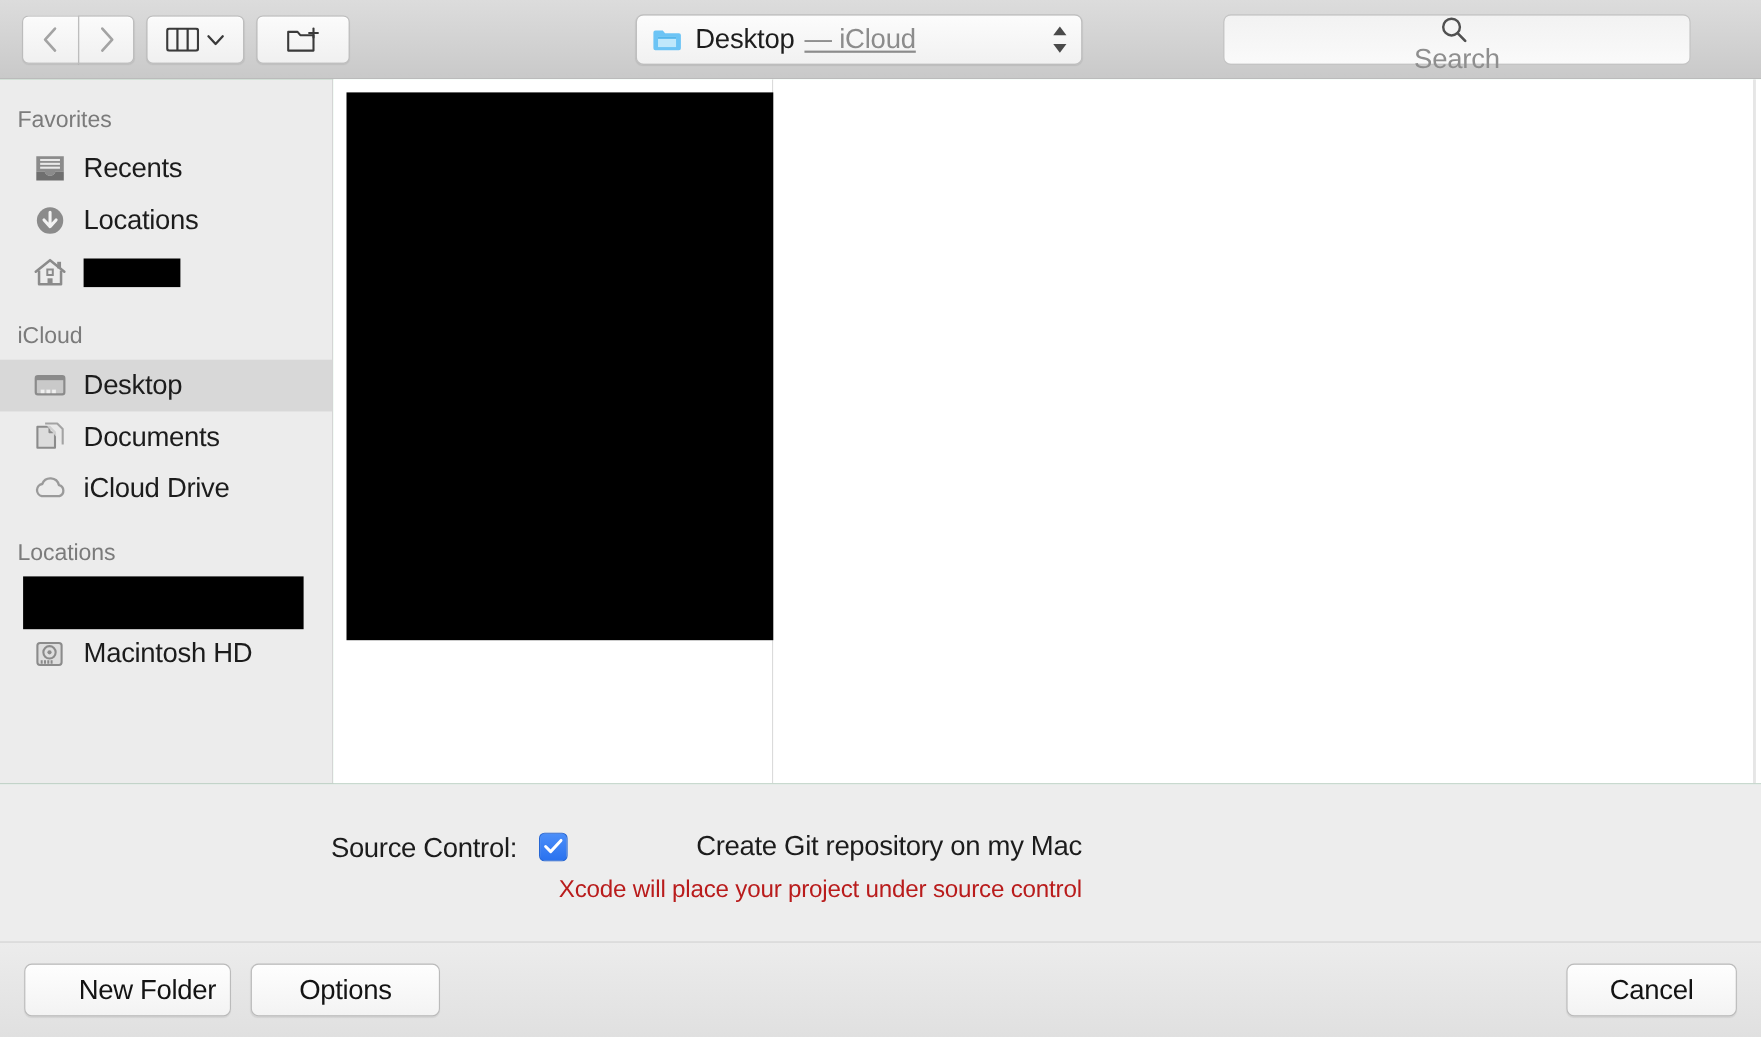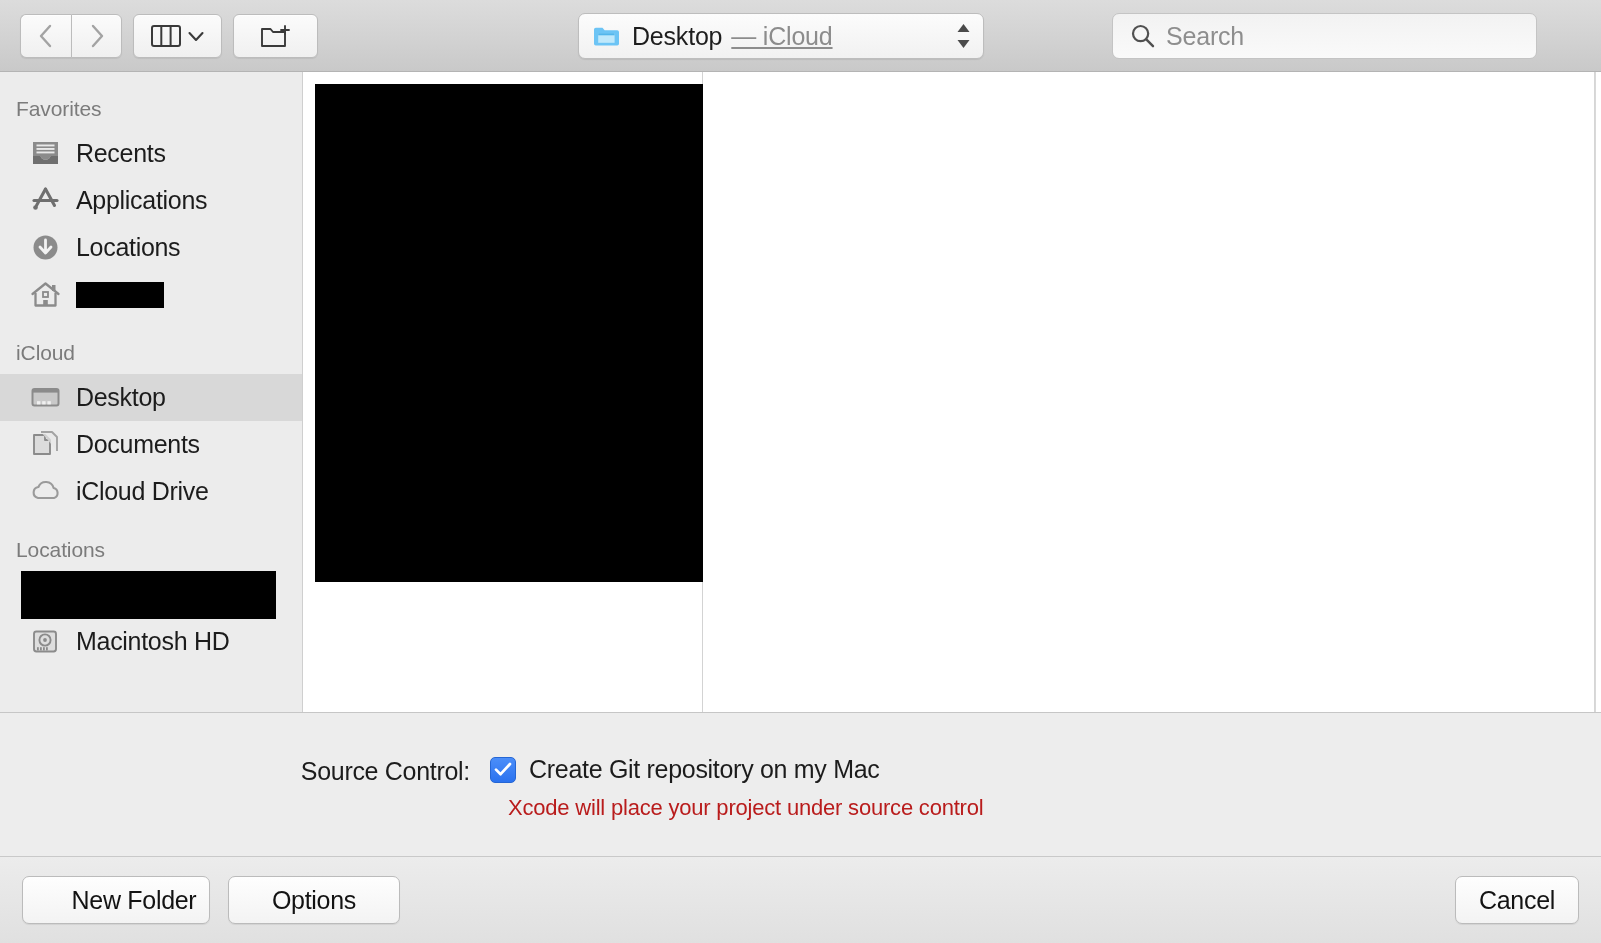--- a/index.html
+++ b/index.html
@@ -112,20 +112,21 @@
     top: 13px;
     width: 425px;
     height: 46px;
     background: linear-gradient(to bottom, #f2f2f2, #fafafa);
     border: 1px solid #c4c4c4;
     border-radius: 7px;
     display: flex;
     align-items: center;
     padding: 0 12px;
     box-sizing: border-box;
+    flex-direction: column;
   }
   .searchfield .sicon { margin: 0 10px 0 5px; display:flex; }
   .searchfield .splaceholder {
     font-size: 25px;
     color: #8e8e8e;
     letter-spacing: -0.2px;
   }
 
   
   .bodyrow {
@@ -253,20 +254,21 @@
     color: #1c1c1c;
     letter-spacing: -0.3px;
     padding-top: 2px;
   }
   .sc-controls {
     margin-left: 20px;
   }
   .sc-check-line {
     display: flex;
     align-items: center;
+    justify-content: space-between;
   }
   .checkbox {
     width: 26px;
     height: 26px;
     flex: 0 0 26px;
     background: linear-gradient(to bottom, #4b8ef9, #2a72ef);
     border-radius: 5px;
     border: 1px solid #2566d4;
     display: flex;
     align-items: center;
@@ -319,21 +321,21 @@
   }
   .btn-default {
     background: linear-gradient(to bottom, #5a9dfb, #1f6fe8);
     border: 1px solid #1a62cf;
     color: #ffffff;
     box-shadow: 0 1px 1px rgba(0,0,0,0.12);
   }
   .btn-newfolder { width: 188px; padding-left: 36px; }
   .btn-options   { width: 172px; margin-left: 18px; }
   .footer-right  { margin-left: auto; display: flex; }
-  .btn-cancel    { width: 124px; }
+  .btn-cancel    { width: 155px; }
   .btn-create    { width: 150px; margin-left: 20px; }
 </style>
 </head>
 <body>
 
 <div id="dialog">
 
   <div class="toolbar">
 
     <div class="navgroup">
@@ -410,31 +412,20 @@
             <path d="M3 3 L28 3 L28 17 L20.5 17 A5.2 5.2 0 0 1 10.5 17 L3 17 Z" fill="#8b8b8b"></path>
             <rect x="6.5" y="5.5" width="18" height="1.9" fill="#e9e9e9"></rect>
             <rect x="6.5" y="9" width="18" height="1.9" fill="#e9e9e9"></rect>
             <rect x="6.5" y="12.5" width="18" height="1.9" fill="#e9e9e9"></rect>
             <path d="M3 17 L10.5 17 A5.2 5.2 0 0 0 20.5 17 L28 17 L28 25 L3 25 Z" fill="#6f6f6f"></path>
           </svg>
         </span>
         <span class="lbl">Recents</span>
       </div>
 
-      <div class="sb-item">
-        <span class="ic">
-          <svg width="31" height="29" viewBox="0 0 31 29">
-            <path d="M15.5 3 L24.5 19.5" stroke="#6f6f6f" stroke-width="3.1" stroke-linecap="round" fill="none"></path>
-            <path d="M15.5 3 L6.5 19.5" stroke="#6f6f6f" stroke-width="3.1" stroke-linecap="round" fill="none"></path>
-            <path d="M4 14.5 L27 14.5" stroke="#6f6f6f" stroke-width="3.1" stroke-linecap="round" fill="none"></path>
-            <circle cx="5.5" cy="21.5" r="2.3" fill="#6f6f6f"></circle>
-          </svg>
-        </span>
-        <span class="lbl">Applications</span>
-      </div>
 
       <div class="sb-item">
         <span class="ic">
           <svg width="31" height="29" viewBox="0 0 31 29">
             <circle cx="15.5" cy="14.5" r="12" fill="#8b8b8b"></circle>
             <path d="M15.5 7 L15.5 19 M10 14 L15.5 20 L21 14" stroke="#f3f3f3" stroke-width="2.8" fill="none" stroke-linecap="round" stroke-linejoin="round"></path>
           </svg>
         </span>
         <span class="lbl">Locations</span>
       </div>

